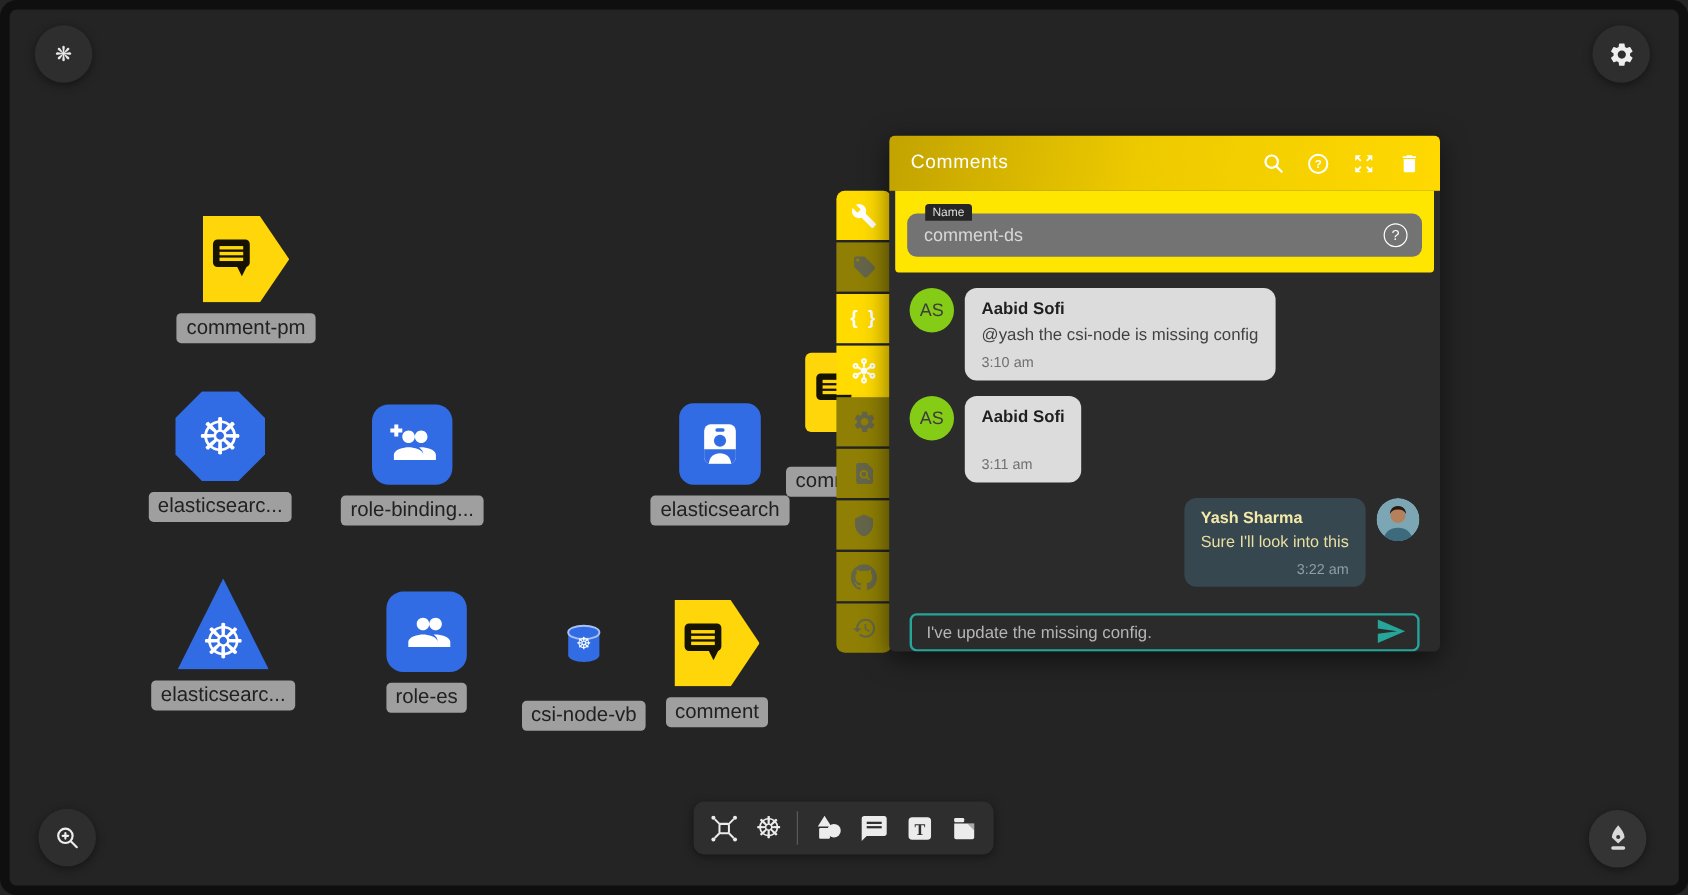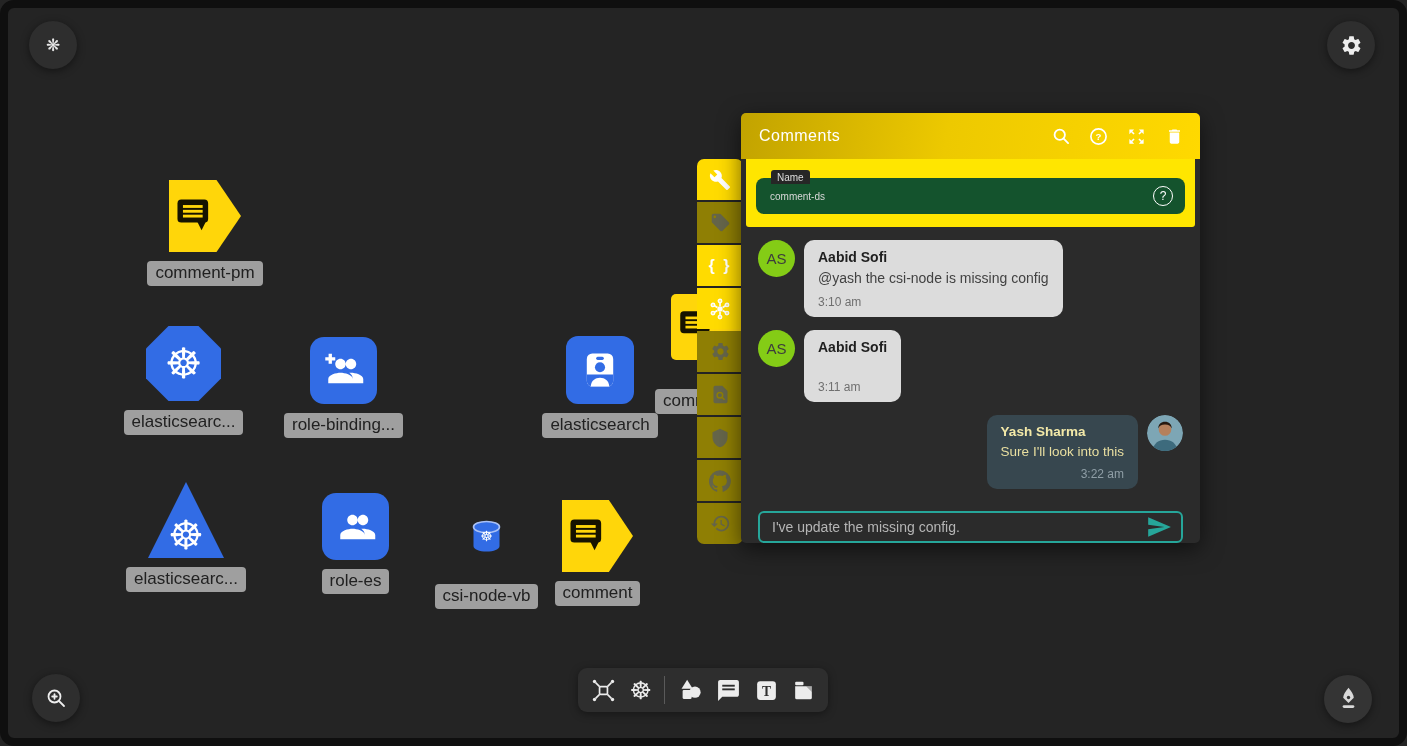--- a/index.html
+++ b/index.html
@@ -40,47 +40,47 @@
   
   .panel { position:absolute; left:741px; top:113px; width:459px; height:430px;
     background:#2b2b2b; border-radius:5px; z-index:10; box-shadow:0 6px 22px rgba(0,0,0,.55);
     display:flex; flex-direction:column; overflow:hidden; }
   .panel-header { height:46px; flex:0 0 46px; display:flex; align-items:center; padding:0 15px 0 18px;
     background:linear-gradient(100deg,#c2a300 0%,#edc900 45%,#ffd900 100%); }
   .panel-title { color:#fff; font-size:16px; letter-spacing:.5px; }
   .header-icons { margin-left:auto; display:flex; gap:17px; align-items:center; }
   .hicon { width:21px; height:21px; color:#fff; cursor:pointer; display:flex; align-items:center; justify-content:center; }
   .name-block { background:#ffe600; margin:0 5px; padding:19px 10px 13px; border-radius:0 0 3px 3px; }
-  .name-field { position:relative; background:#14532d; border-radius:8px; height:36px;
+  .name-field { position:relative; background:#737373; border-radius:8px; height:36px;
     display:flex; align-items:center; }
   .name-tab { position:absolute; top:-8px; left:15px; background:#262626; color:#dedede;
     font-size:10px; padding:2px 6px 1px; border-radius:3px 3px 0 0; }
   .name-input { flex:1; background:transparent; border:0; outline:none; color:#d8d8d8;
-    font-size:10px; padding:0 14px; font-family:"Liberation Sans",sans-serif; }
+    font-size:15px; padding:0 14px; font-family:"Liberation Sans",sans-serif; }
   .q-circle { width:20px; height:20px; border:1.6px solid #fff; border-radius:50%; color:#fff;
     font-size:12px; display:flex; align-items:center; justify-content:center; margin-right:12px; cursor:pointer; }
 
   .messages { flex:1; padding:13px 17px 0; }
   .msg-row { display:flex; gap:9px; margin-bottom:13px; }
   .msg-row.own { justify-content:flex-end; }
   .avatar { width:37px; height:37px; border-radius:50%; background:#84cc16; color:#3d3d3d;
     font-size:15px; display:flex; align-items:center; justify-content:center; flex:0 0 37px; }
   .avatar-photo { width:36px; height:36px; border-radius:50%; overflow:hidden; flex:0 0 36px; }
   .bubble { background:#dcdcdc; border-radius:10px; padding:9px 14px 8px; max-width:345px; }
   .bubble .author { font-weight:bold; font-size:14px; color:#1f1f1f; }
   .bubble .text { font-size:14px; color:#424242; margin-top:3px; line-height:1.45; }
   .bubble .time { font-size:12px; color:#6f6f6f; margin-top:7px; }
   .bubble .gap { height:18px; }
   .bubble.own-bubble { background:#37474f; min-width:128px;margin-left:48px; }
   .own-bubble .author { color:#f3e9a8; font-size:13.5px; }
   .own-bubble .text { color:#e9dfa0; font-size:13.5px; }
   .own-bubble .time { color:#8f9ea6; text-align:right; margin-top:5px; }
 
   .composer { margin:9px 17px 0; height:41px; border:2px solid #26a69a; border-radius:6px;
-    display:flex; align-items:center; }
+    display:flex; }
   .composer input { flex:1; background:transparent; border:0; outline:none; color:#b5b5b5;
     font-size:14px; padding:0 12px; font-family:"Liberation Sans",sans-serif; }
   .send-btn { width:26px; height:26px; color:#26a69a; margin-right:9px; cursor:pointer; }
 
   
   .bottom-bar { position:absolute; left:578px; top:668px; width:250px; height:44px;
     background:#2e2e2e; border-radius:9px; display:flex; align-items:center;
     justify-content:space-evenly; z-index:30; box-shadow:0 2px 8px rgba(0,0,0,.4); }
   .bbar-icon { color:#ececec; display:flex; align-items:center; justify-content:center; cursor:pointer; }
   .bbar-divider { width:1px; height:28px; background:#5a5a5a; }

